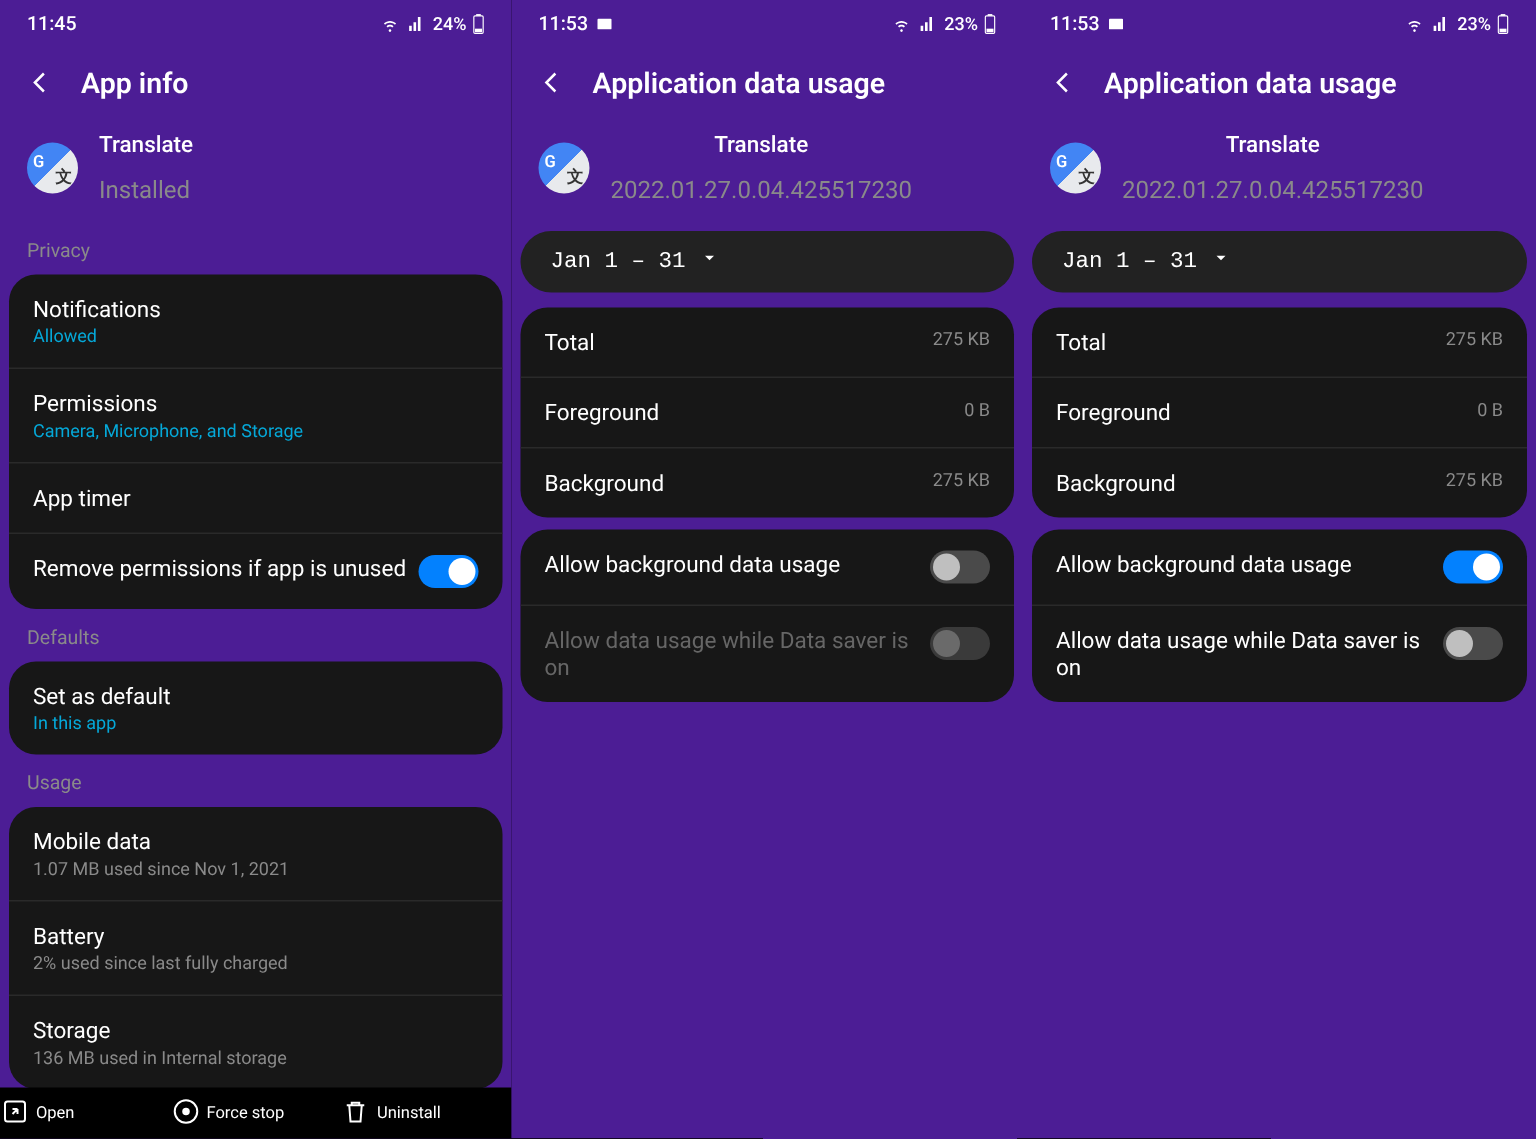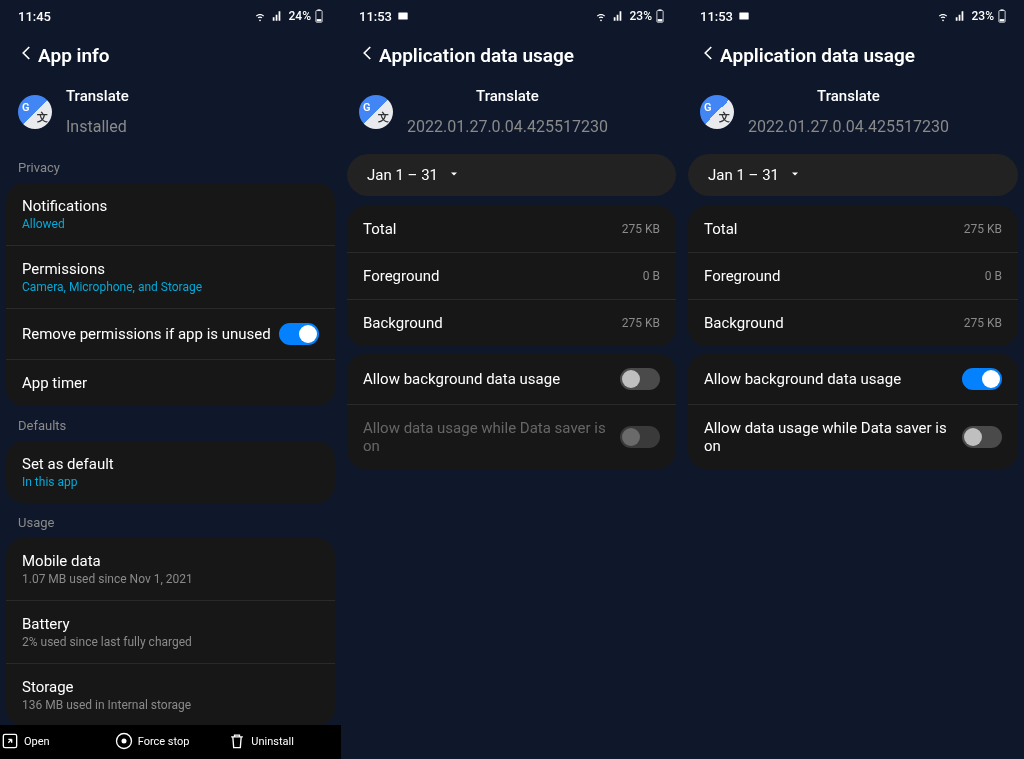--- a/index.html
+++ b/index.html
@@ -7,21 +7,21 @@
     background: #000;
     font-family: -apple-system, BlinkMacSystemFont, 'Segoe UI', Roboto, sans-serif;
     color: #fff;
     width: 1024px;
     height: 759px;
     overflow: hidden;
     display: flex;
   }
   .panel {
     flex: 1;
-    background: #0f172a;
+    background: #4c1d95;
     position: relative;
     display: flex;
     flex-direction: column;
   }
   .panel1 { width: 341px; flex: none; }
   .panel2 { width: 341px; flex: none; }
   .panel3 { width: 342px; flex: none; }
 
   .statusbar {
     display: flex;
@@ -33,21 +33,22 @@
     height: 28px;
   }
   .statusbar .left { display: flex; align-items: center; gap: 4px;}
   .statusbar .right { display: flex; align-items: center; gap: 4px; font-size: 12px;}
   .status-icon { display: inline-flex; align-items: center; }
   .status-icon svg { width: 14px; height: 14px; fill: #fff; }
   .battery-icon svg { width: 8px; height: 14px; }
 
   .header {
     display: flex;
-    align-items: flex-start;
+    align-items: center;
+    gap: 16px;
     padding: 8px 18px 14px 18px;
     margin-top: 8px;
   }
   .back-arrow {
     width: 20px; height: 20px;
   }
   .back-arrow svg { width: 18px; height: 18px; stroke: #fff; fill: none; stroke-width: 2.2; }
   .header-title {
     font-size: 19px;
     font-weight: 600;
@@ -84,21 +85,21 @@
     background: #171717;
     border-radius: 18px;
     margin: 4px 6px;
     overflow: hidden;
   }
   .row {
     padding: 14px 16px;
     border-bottom: 1px solid #2a2a2a;
     display: flex;
     justify-content: space-between;
-    align-items: center;
+    align-items: flex-start;
   }
   .row:last-child { border-bottom: none; }
   .row .text { flex: 1; }
   .row .title { font-size: 15px; color: #fff; }
   .row .sub { font-size: 12px; color: #05a8d8; margin-top: 2px;}
   .row .sub.grey { color: #8a8a8a; }
   .row .val { font-size: 12px; color: #8a8a8a; }
   .row.disabled .title { color: #666; }
 
   .toggle {
@@ -123,20 +124,21 @@
 
   .date-chip {
     background: #222;
     border-radius: 22px;
     margin: 6px 6px;
     padding: 12px 20px;
     display: flex;
     align-items: center;
     gap: 10px;
     font-size: 15px;
+    font-family: Liberation Mono, monospace;
   }
   .date-chip .caret svg { width: 12px; height: 12px; fill:#fff; }
 
   .bottombar {
     position: absolute;
     bottom: 0; left:0; right:0;
     display: flex;
     background: #000;
     padding: 6px 0 8px 0;
   }
@@ -208,29 +210,29 @@
         </div>
       </div>
       <div class="row">
         <div class="text">
           <div class="title">Permissions</div>
           <div class="sub">Camera, Microphone, and Storage</div>
         </div>
       </div>
       <div class="row">
         <div class="text">
+            <div class="title">App timer</div>
+          </div>
+      </div>
+      <div class="row">
+        <div class="text">
             <div class="title">Remove permissions if app is unused</div>
           </div>
         <div class="toggle on">
             <div class="knob"></div>
-          </div>
-      </div>
-      <div class="row">
-        <div class="text">
-            <div class="title">App timer</div>
           </div>
       </div>
     </div>
 
     <div class="section-label">Defaults</div>
     <div class="card">
       <div class="row">
         <div class="text">
           <div class="title">Set as default</div>
           <div class="sub">In this app</div>

